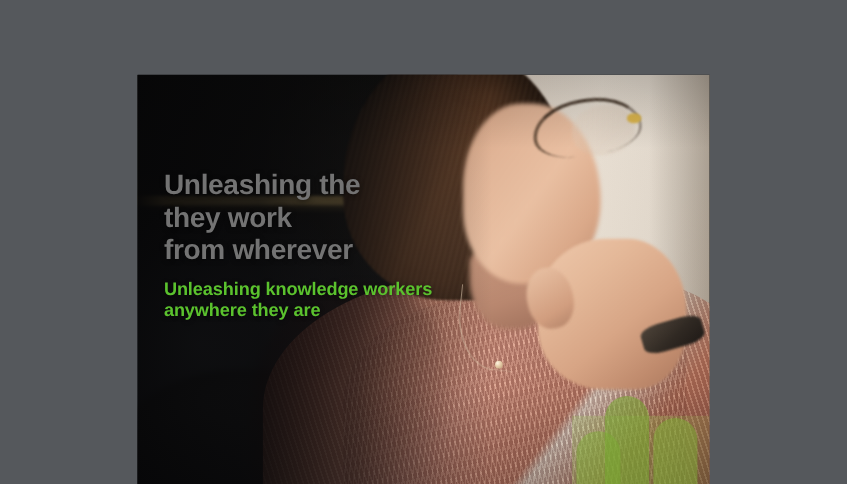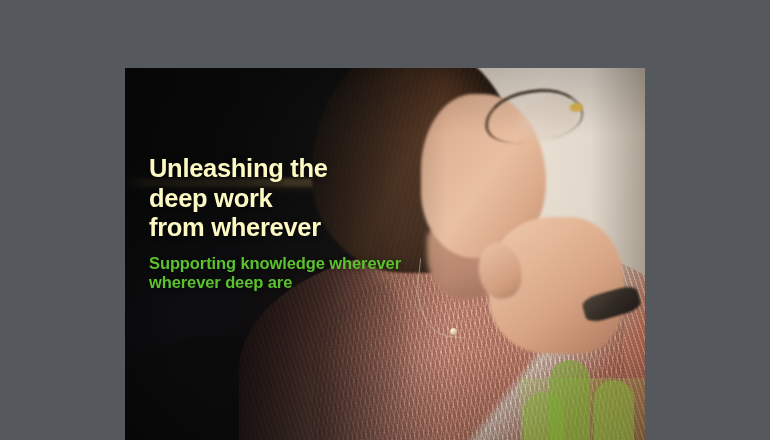--- a/index.html
+++ b/index.html
@@ -392,21 +392,21 @@
 
   
   .copy {
     position: absolute;
     left: 24px;
     top: 86px;
     width: 330px;
   }
   .headline {
     margin: 0;
-    color: #fef9c3;
+    color: #737373;
     font-family: "Liberation Sans", sans-serif;
     font-size: 25.5px;
     font-weight: 700;
     line-height: 29.5px;
     letter-spacing: -0.3px;
     text-shadow: 0 1px 5px rgba(0,0,0,.55);
   }
   .subhead {
     margin: 11px 0 0 0;
     color: #5bc22e;
@@ -466,23 +466,23 @@
     <div class="brand-mark">
       <div class="wash"></div>
       <div class="pill p1"></div>
       <div class="pill p2"></div>
       <div class="pill p3"></div>
     </div>
 
     <div class="copy">
       <h1 class="headline">
         <span>Unleashing the</span>
-        <span>deep work</span>
+        <span>they work</span>
         <span>from wherever</span>
       </h1>
       <p class="subhead">
-        <span>Supporting knowledge wherever</span>
-        <span>wherever deep are</span>
+        <span>Unleashing knowledge workers</span>
+        <span>anywhere they are</span>
       </p>
     </div>
 
   </div>
 </div>
 
 </body></html>

